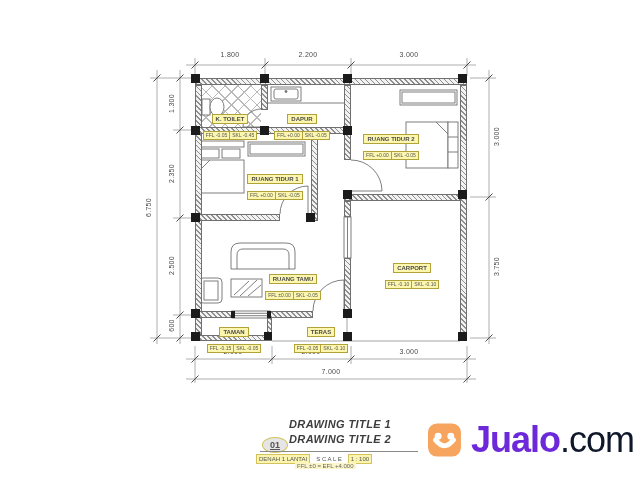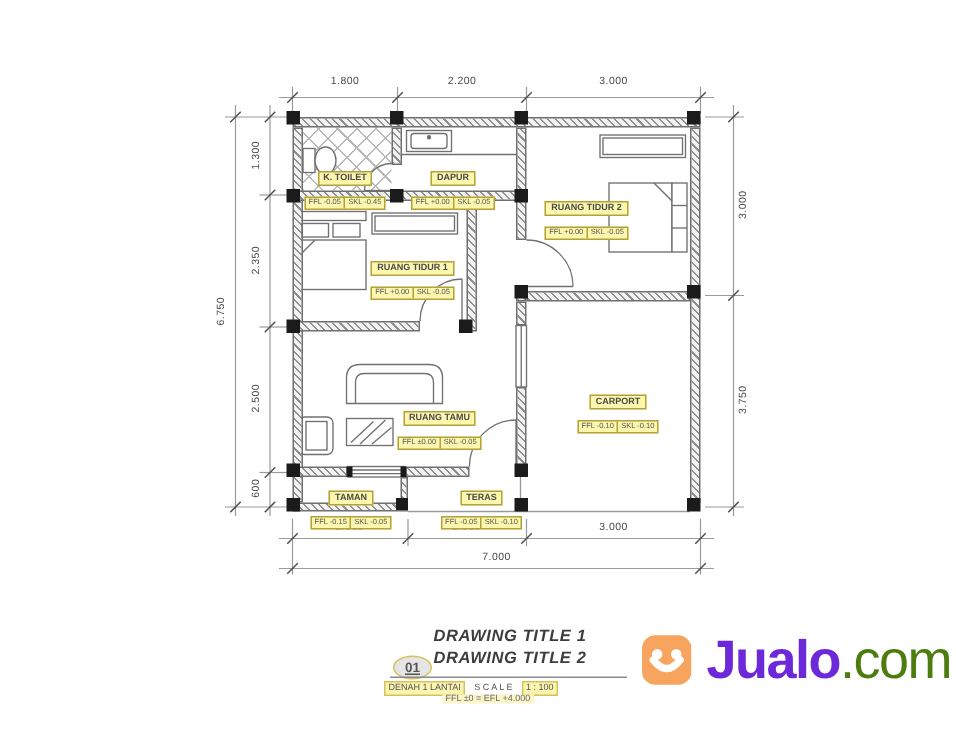--- a/index.html
+++ b/index.html
@@ -323,17 +323,17 @@
   <div class="levelrow">FFL ±0 = EFL +4.000</div>
 
   <div class="jualo">
     <svg class="jicon" width="52" height="52" viewBox="0 0 52 52">
       <rect x="0" y="0" width="52" height="52" rx="14" fill="#F6A45E"></rect>
       <circle cx="16" cy="20" r="5.5" fill="#ffffff"></circle>
       <circle cx="36" cy="20" r="5.5" fill="#ffffff"></circle>
       <path d="M12,26 Q26,44 40,26" stroke="#ffffff" stroke-width="8" fill="none" stroke-linecap="round"></path>
     </svg>
     <div class="jtext">
-      <span class="jbrand" style="color:#6d28d9;">Jualo</span><span class="jtld" style="color:#4d7c0f;">.com</span>
+      <span class="jbrand" style="color:#6d28d9;">Jualo</span><span class="jtld" style="color:#0f172a;">.com</span>
     </div>
   </div>
 
 </div>
 
 </body></html>

